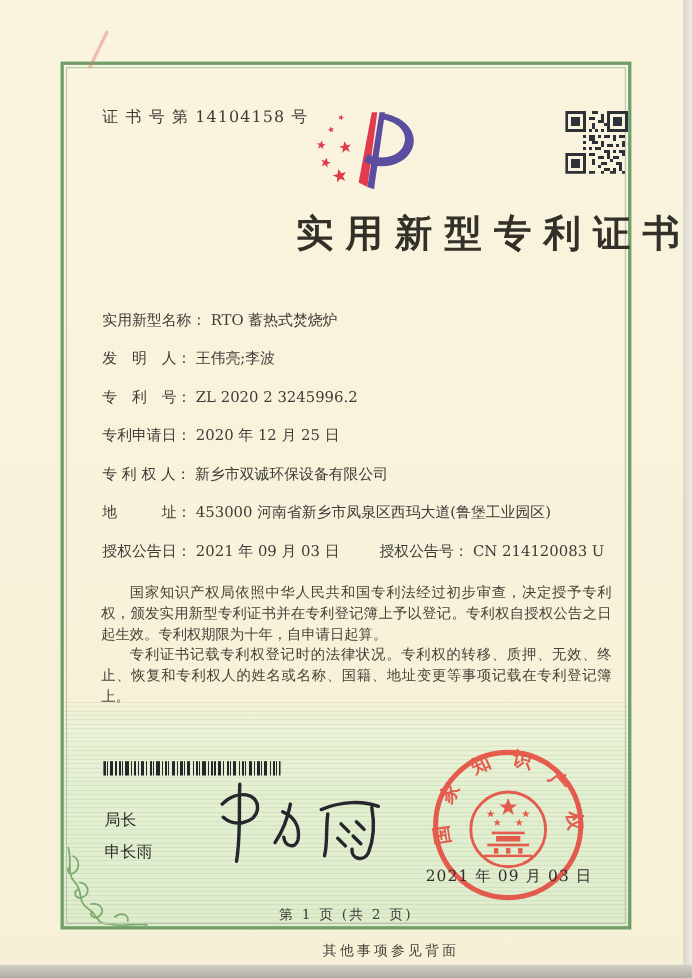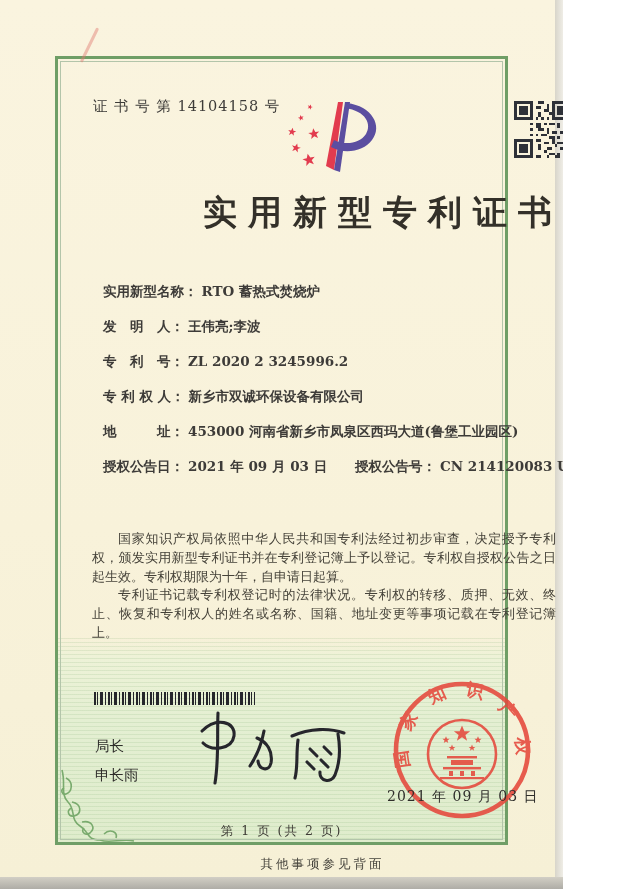--- a/index.html
+++ b/index.html
@@ -1,16 +1,16 @@
 <!DOCTYPE html>
 <html><head>
 <meta charset="utf-8">
 <style>
   html,body{margin:0;padding:0;background:#ffffff;}
-  .scan{position:relative;width:563px;height:889px;overflow:hidden;background:#5eead4;
+  .scan{position:relative;width:629px;height:889px;overflow:hidden;background:#5eead4;
         font-family:"DejaVu Serif","Liberation Serif",serif;}
   .paper{position:absolute;left:0;top:0;right:7px;bottom:11px;
          background:linear-gradient(180deg,#faf4df 0%,#f8f2da 60%,#f6f0d6 100%);}
   .edge-right{position:absolute;right:0;top:0;width:8px;height:100%;
               background:linear-gradient(90deg,#d8d5ca,#efede6);}
   .edge-bottom{position:absolute;left:0;bottom:0;width:100%;height:12px;
                background:linear-gradient(180deg,#d2cfc5,#aeaca6);}
   
   .frame{position:absolute;left:55px;top:56px;right:55px;bottom:44px;
          border:3px solid #6f9e66;z-index:3;pointer-events:none;}
@@ -19,21 +19,21 @@
   .band{position:absolute;left:58px;right:58px;top:638px;bottom:47px;z-index:1;
         background:linear-gradient(180deg,rgba(236,242,214,0) 0%,#edf2d7 10%,#e4efd2 40%,#dfeccc 100%);}
   .band::after{content:"";position:absolute;inset:0;
         background:repeating-linear-gradient(180deg,rgba(122,170,110,.16) 0 1px,rgba(122,170,110,0) 1px 4px);}
   .content{position:absolute;inset:0;z-index:4;color:#3d3b38;}
   .cert-number{position:absolute;left:93px;top:97px;font-size:14.5px;letter-spacing:1px;}
   .logo{position:absolute;left:276px;top:94px;width:118px;height:88px;}
   .qr{position:absolute;left:514px;top:101px;width:57px;height:57px;}
   .title{position:absolute;left:0;top:190px;width:100%;text-align:right;
          font-size:34px;font-weight:bold;letter-spacing:11px;text-indent:11px;color:#333029;}
-  .fields{position:absolute;left:103px;top:282px;width:470px;font-size:13.5px;font-weight:bold;}
+  .fields{position:absolute;left:93px;top:282px;width:470px;font-size:13.5px;}
   .row{height:35px;line-height:19px;position:relative;white-space:nowrap;}
   .lbl{display:inline-block;}
   .val{display:inline-block;margin-left:4px;}
   .pair2{position:absolute;left:252px;top:0;}
   .paras{position:absolute;left:92px;top:531px;width:464px;font-size:13px;line-height:18.8px;
          text-align:justify;color:#454239;}
   .paras p{margin:0;text-indent:2em;font-family:Liberation Mono, monospace;}
   .barcode{position:absolute;left:94px;top:692px;width:161px;height:13px;
      background:repeating-linear-gradient(90deg,#25262b 0 2px,transparent 2px 3px,#25262b 3px 4px,
         transparent 4px 6px,#25262b 6px 9px,transparent 9px 11px,#25262b 11px 12px,transparent 12px 14px);}
@@ -156,20 +156,23 @@
       <div class="row">
         <span class="lbl">实用新型名称：</span><span class="val">RTO 蓄热式焚烧炉</span>
       </div>
       <div class="row">
         <span class="lbl">发　明　人：</span><span class="val">王伟亮;李波</span>
       </div>
       <div class="row">
         <span class="lbl">专　利　号：</span><span class="val">ZL 2020 2 3245996.2</span>
       </div>
       <div class="row">
+        <span class="lbl">专利申请日：</span><span class="val">2020 年 12 月 25 日</span>
+      </div>
+      <div class="row">
         <span class="lbl">专 利 权 人：</span><span class="val">新乡市双诚环保设备有限公司</span>
       </div>
       <div class="row">
         <span class="lbl">地　　　址：</span><span class="val">453000 河南省新乡市凤泉区西玛大道(鲁堡工业园区)</span>
       </div>
       <div class="row">
         <span class="lbl">授权公告日：</span><span class="val">2021 年 09 月 03 日</span>
         <span class="pair2">
           <span class="lbl">授权公告号：</span><span class="val">CN 214120083 U</span>
         </span>

